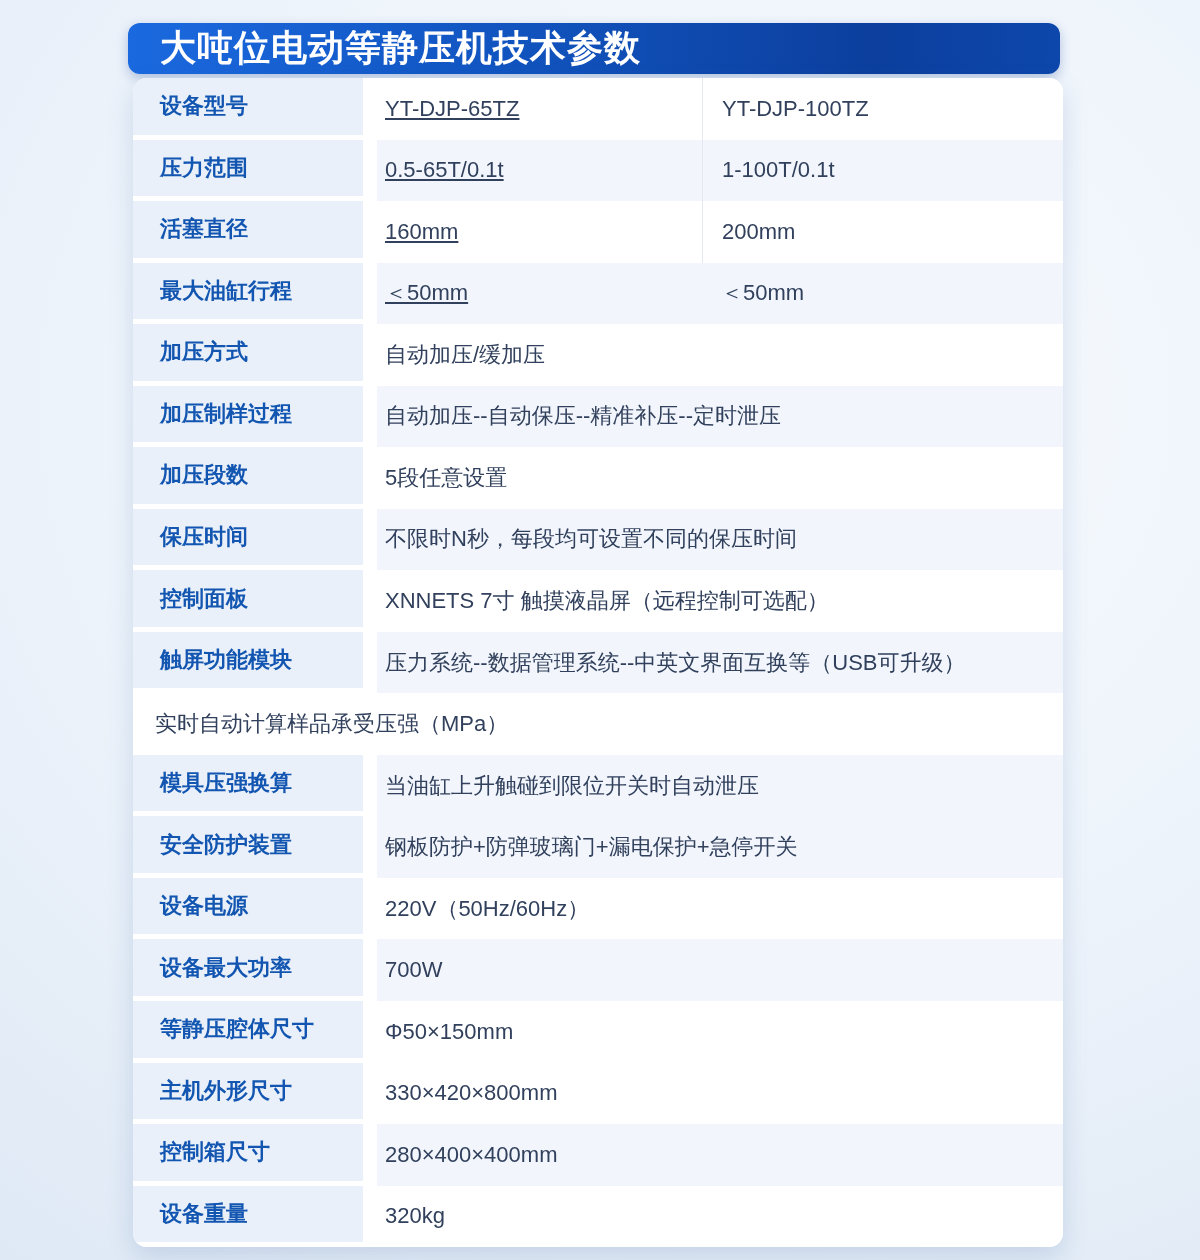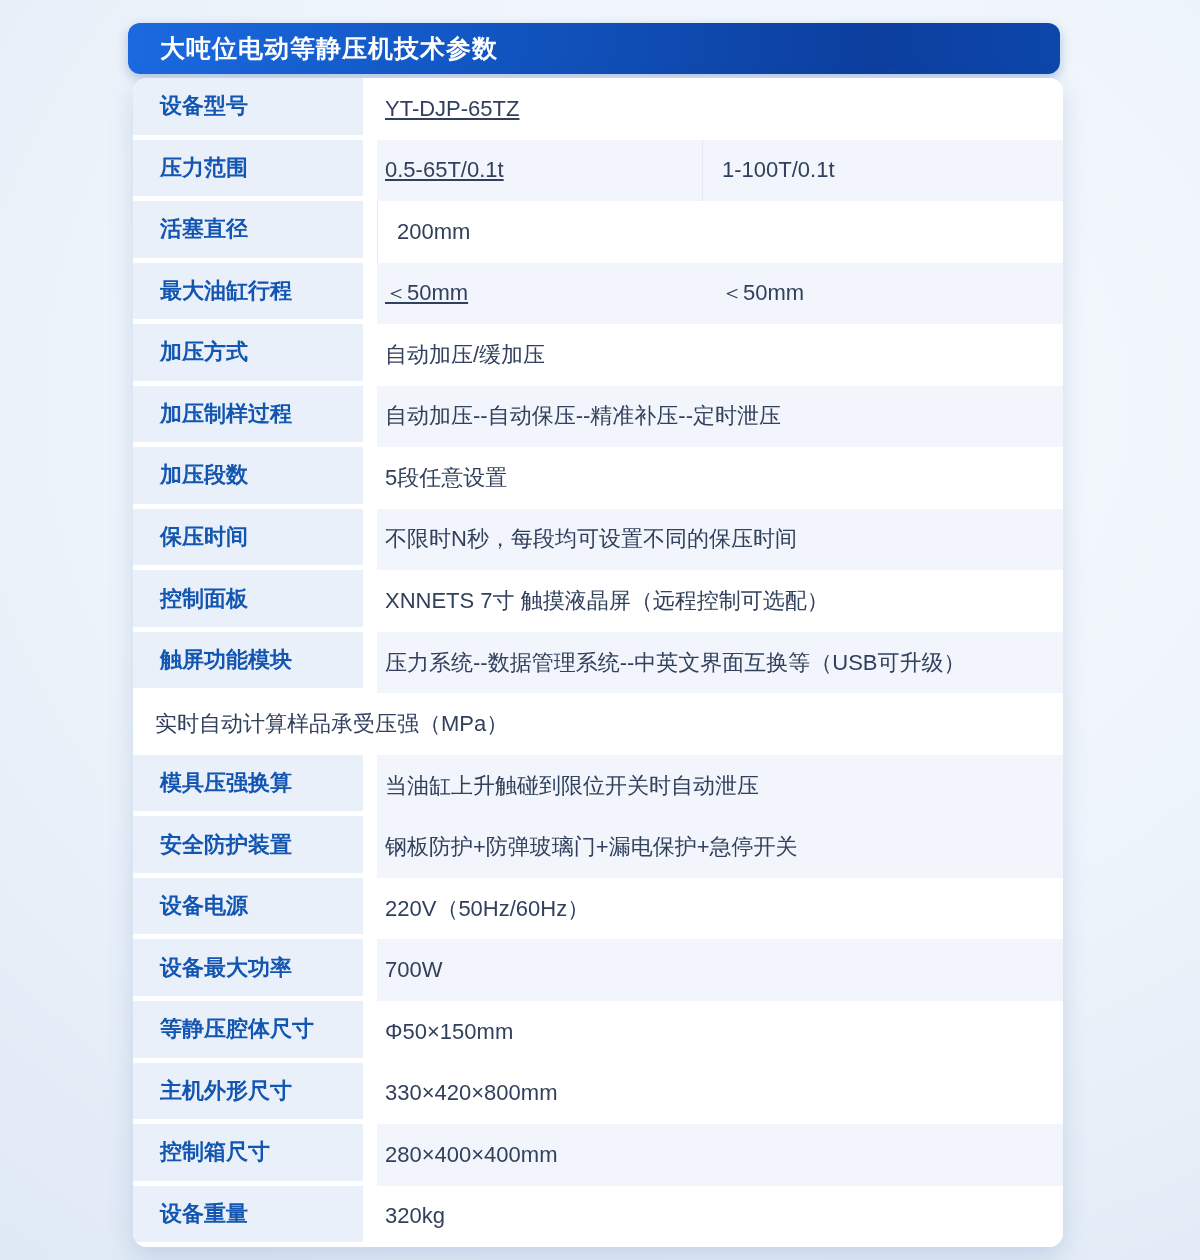--- a/index.html
+++ b/index.html
@@ -28,21 +28,21 @@
     box-shadow: 0 4px 12px rgba(13, 62, 150, 0.28);
     display: flex;
     align-items: center;
     padding-left: 32px;
     box-sizing: border-box;
   }
   .header-title {
     color: #ffffff;
     font-family: "DejaVu Serif", "Liberation Serif", serif;
     font-weight: bold;
-    font-size: 25px;
+    font-size: 36px;
     letter-spacing: 1px;
     white-space: nowrap;
   }
 
   
   .spec-card {
     position: absolute;
     left: 133px;
     top: 78px;
     width: 930px;
@@ -123,34 +123,36 @@
   <span class="header-title">大吨位电动等静压机技术参数</span>
 </div>
 
 <div class="spec-card">
   <div id="spec-table" style="display:flex;flex-direction:column;flex:1;">
       <div class="spec-row">
         <div class="row-label">设备型号</div>
         <div class="row-gutter"></div>
         <div class="row-values">
           <div class="value-cell col-first">YT-DJP-65TZ</div>
+          <div class="value-cell col-second with-divider">YT-DJP-100TZ</div>
         </div>
       </div>
       <div class="spec-row striped">
         <div class="row-label">压力范围</div>
         <div class="row-gutter"></div>
         <div class="row-values">
           <div class="value-cell col-first">0.5-65T/0.1t</div>
           <div class="value-cell col-second with-divider">1-100T/0.1t</div>
         </div>
       </div>
       <div class="spec-row">
         <div class="row-label">活塞直径</div>
         <div class="row-gutter"></div>
         <div class="row-values">
+          <div class="value-cell col-first">160mm</div>
           <div class="value-cell col-second with-divider">200mm</div>
         </div>
       </div>
       <div class="spec-row striped">
         <div class="row-label">最大油缸行程</div>
         <div class="row-gutter"></div>
         <div class="row-values">
           <div class="value-cell col-first">＜50mm</div>
           <div class="value-cell col-second">＜50mm</div>
         </div>

